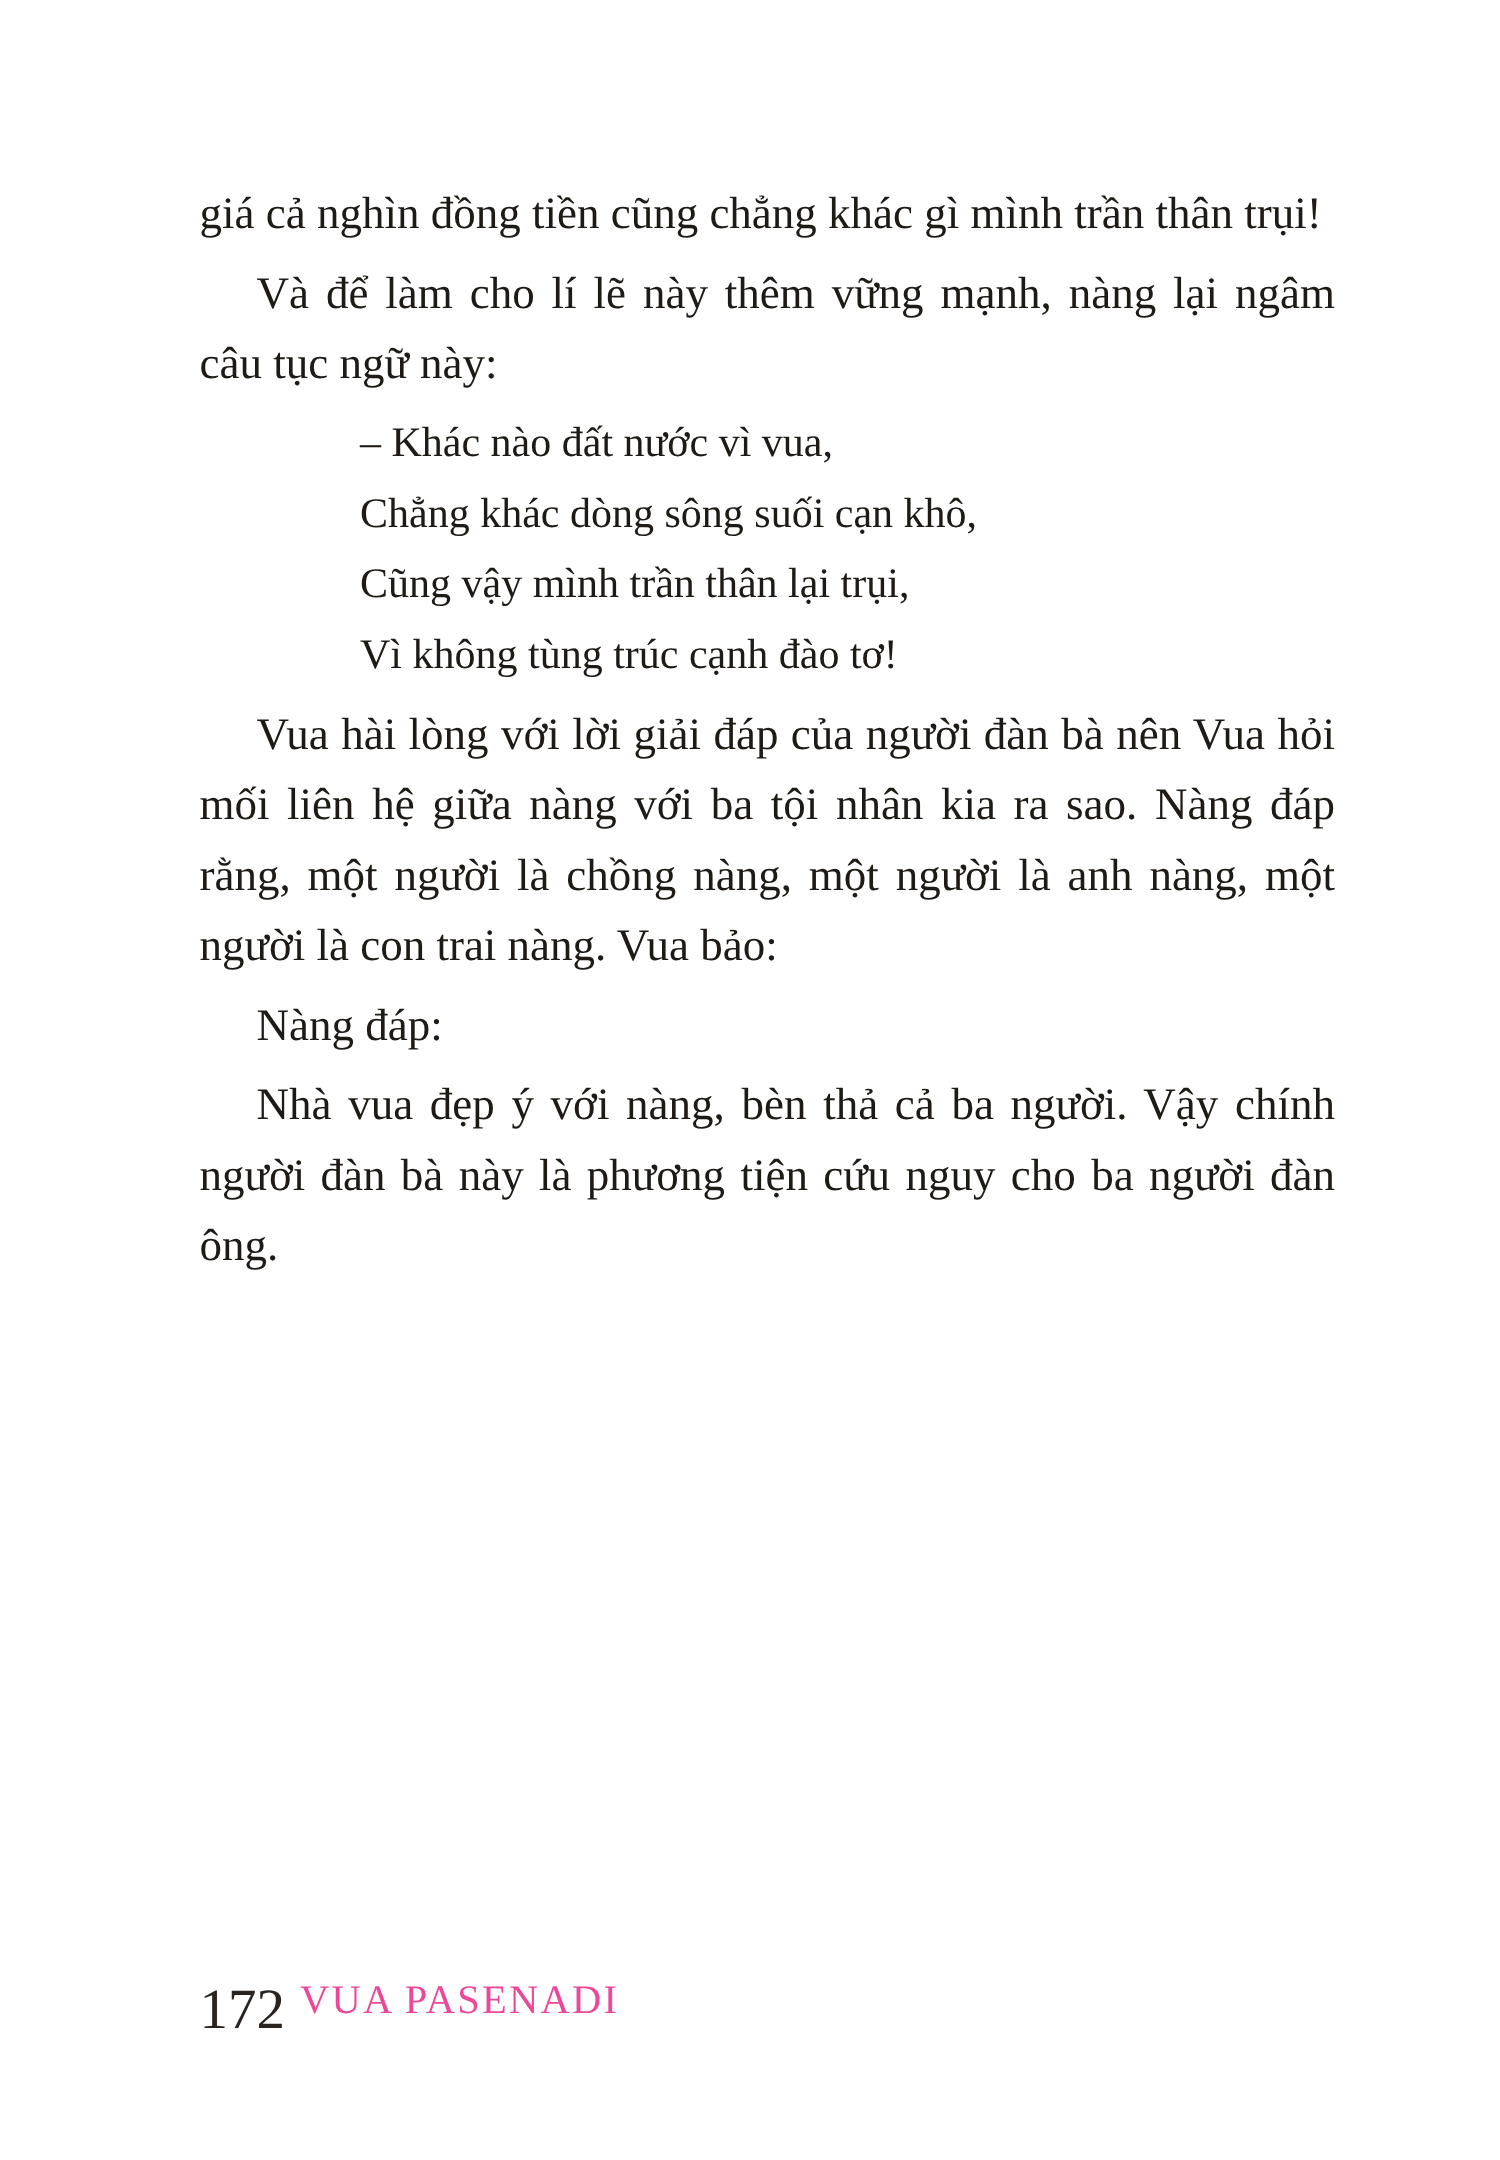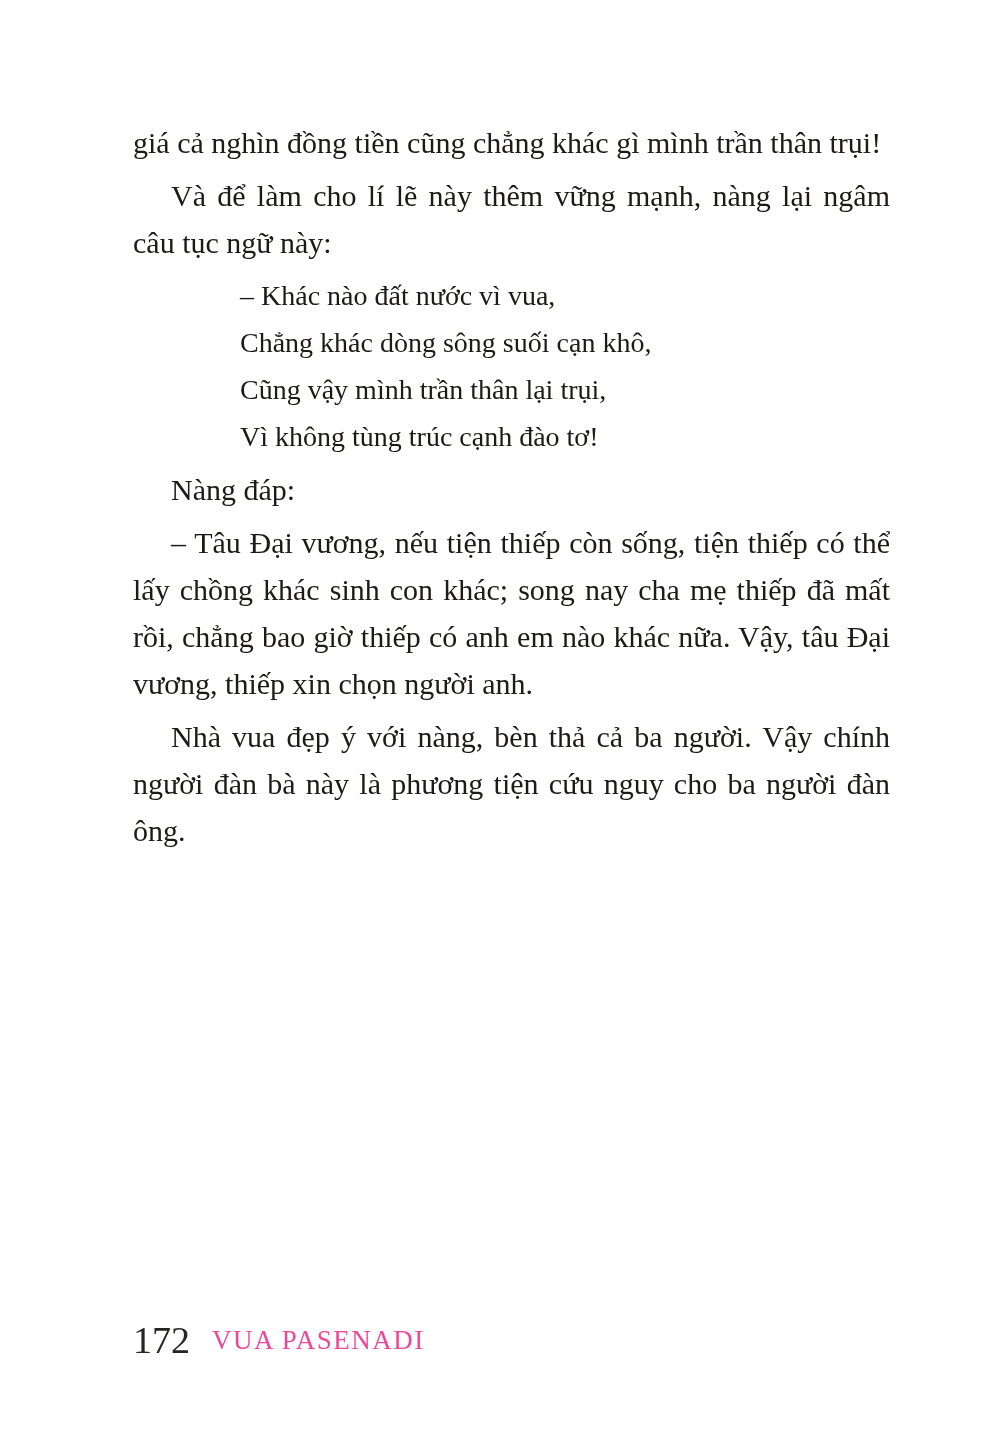--- a/index.html
+++ b/index.html
@@ -35,22 +35,22 @@
     font-size: 28px;
     line-height: 47px;
     margin: 0;
     text-align: left;
   }
   .footer {
     position: absolute;
     left: 133px;
     top: 1318px;
     display: flex;
-    align-items: center;
-    gap: 22px;
+    align-items: flex-start;
+    gap: 10px;
   }
   .page-number {
     font-size: 38px;
     color: #29241f;
   }
   .running-title {
     font-size: 27px;
     font-weight: 400;
     letter-spacing: 1.5px;
     color: #ec4899;
@@ -65,25 +65,25 @@
 
   <p class="para">Và để làm cho lí lẽ này thêm vững mạnh, nàng lại ngâm câu tục ngữ này:</p>
 
   <div class="verse">
     <p class="verse-line">– Khác nào đất nước vì vua,</p>
     <p class="verse-line">Chẳng khác dòng sông suối cạn khô,</p>
     <p class="verse-line">Cũng vậy mình trần thân lại trụi,</p>
     <p class="verse-line">Vì không tùng trúc cạnh đào tơ!</p>
   </div>
 
+  <p class="para">Vua hài lòng với lời giải đáp của người đàn bà nên Vua hỏi mối liên hệ giữa nàng với ba tội nhân kia ra sao. Nàng đáp rằng, một người là chồng nàng, một người là anh nàng, một người là con trai nàng. Vua bảo:</p>
 
 
   <p class="para">Nàng đáp:</p>
 
-  <p class="para">– Tâu Đại vương, nếu tiện thiếp còn sống, tiện thiếp có thể lấy chồng khác sinh con khác; song nay cha mẹ thiếp đã mất rồi, chẳng bao giờ thiếp có anh em nào khác nữa. Vậy, tâu Đại vương, thiếp xin chọn người anh.</p>
 
   <p class="para">Nhà vua đẹp ý với nàng, bèn thả cả ba người. Vậy chính người đàn bà này là phương tiện cứu nguy cho ba người đàn ông.</p>
 
   <div class="footer">
     <span class="page-number">172</span>
     <span class="running-title">VUA PASENADI</span>
   </div>
 
 </div>
 

